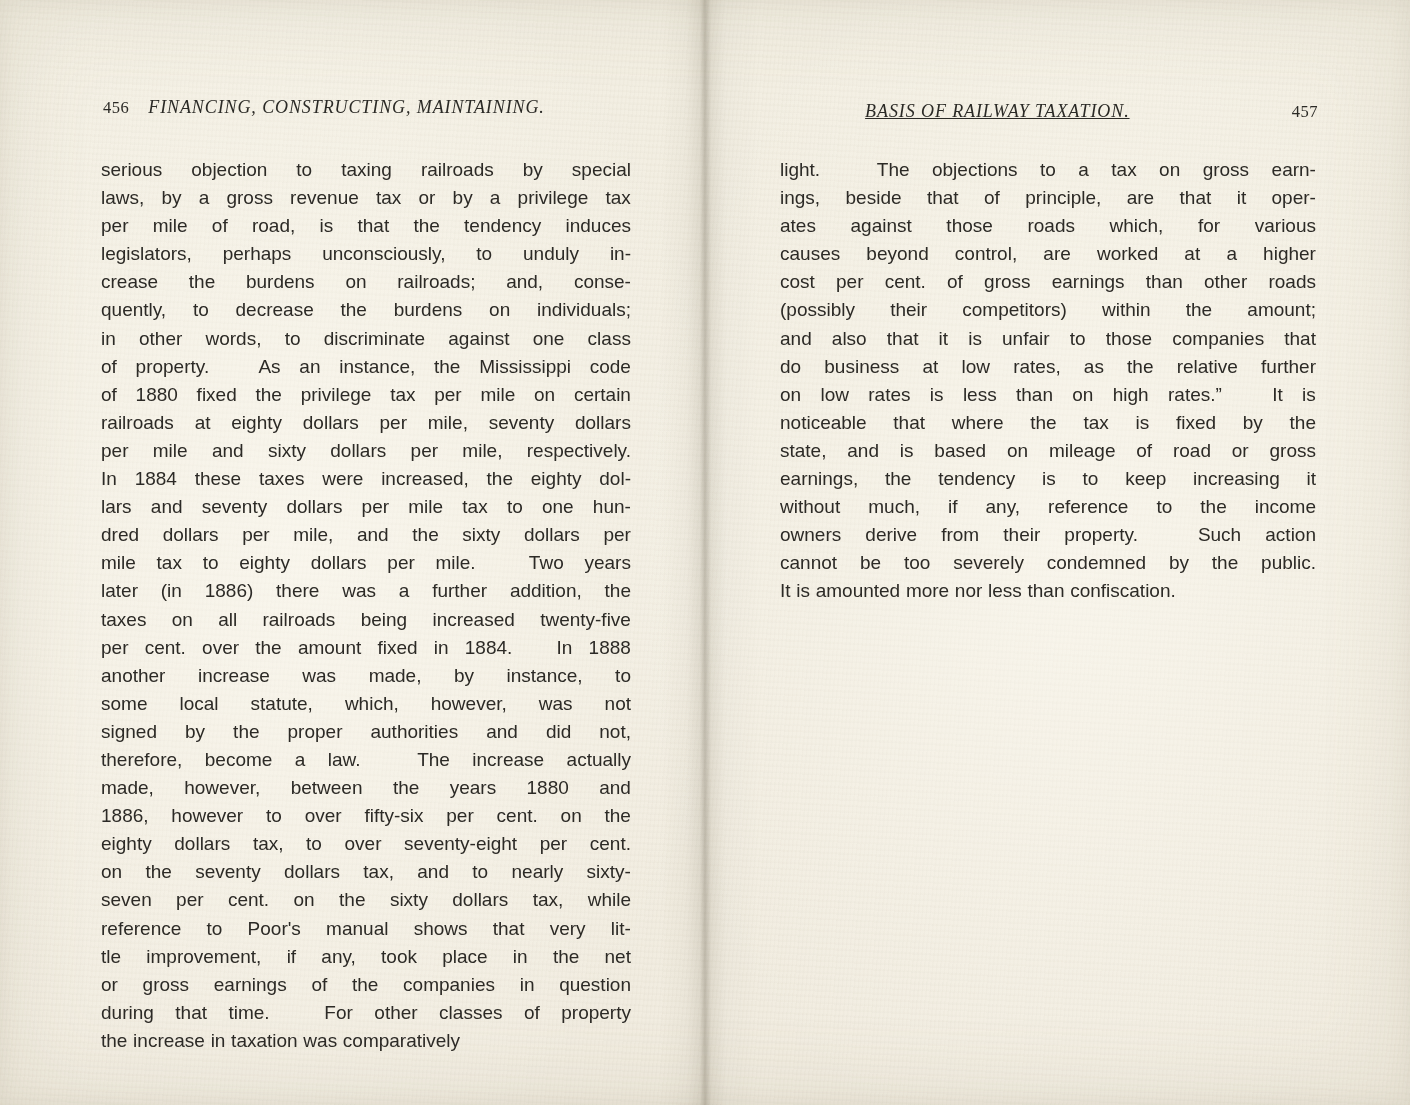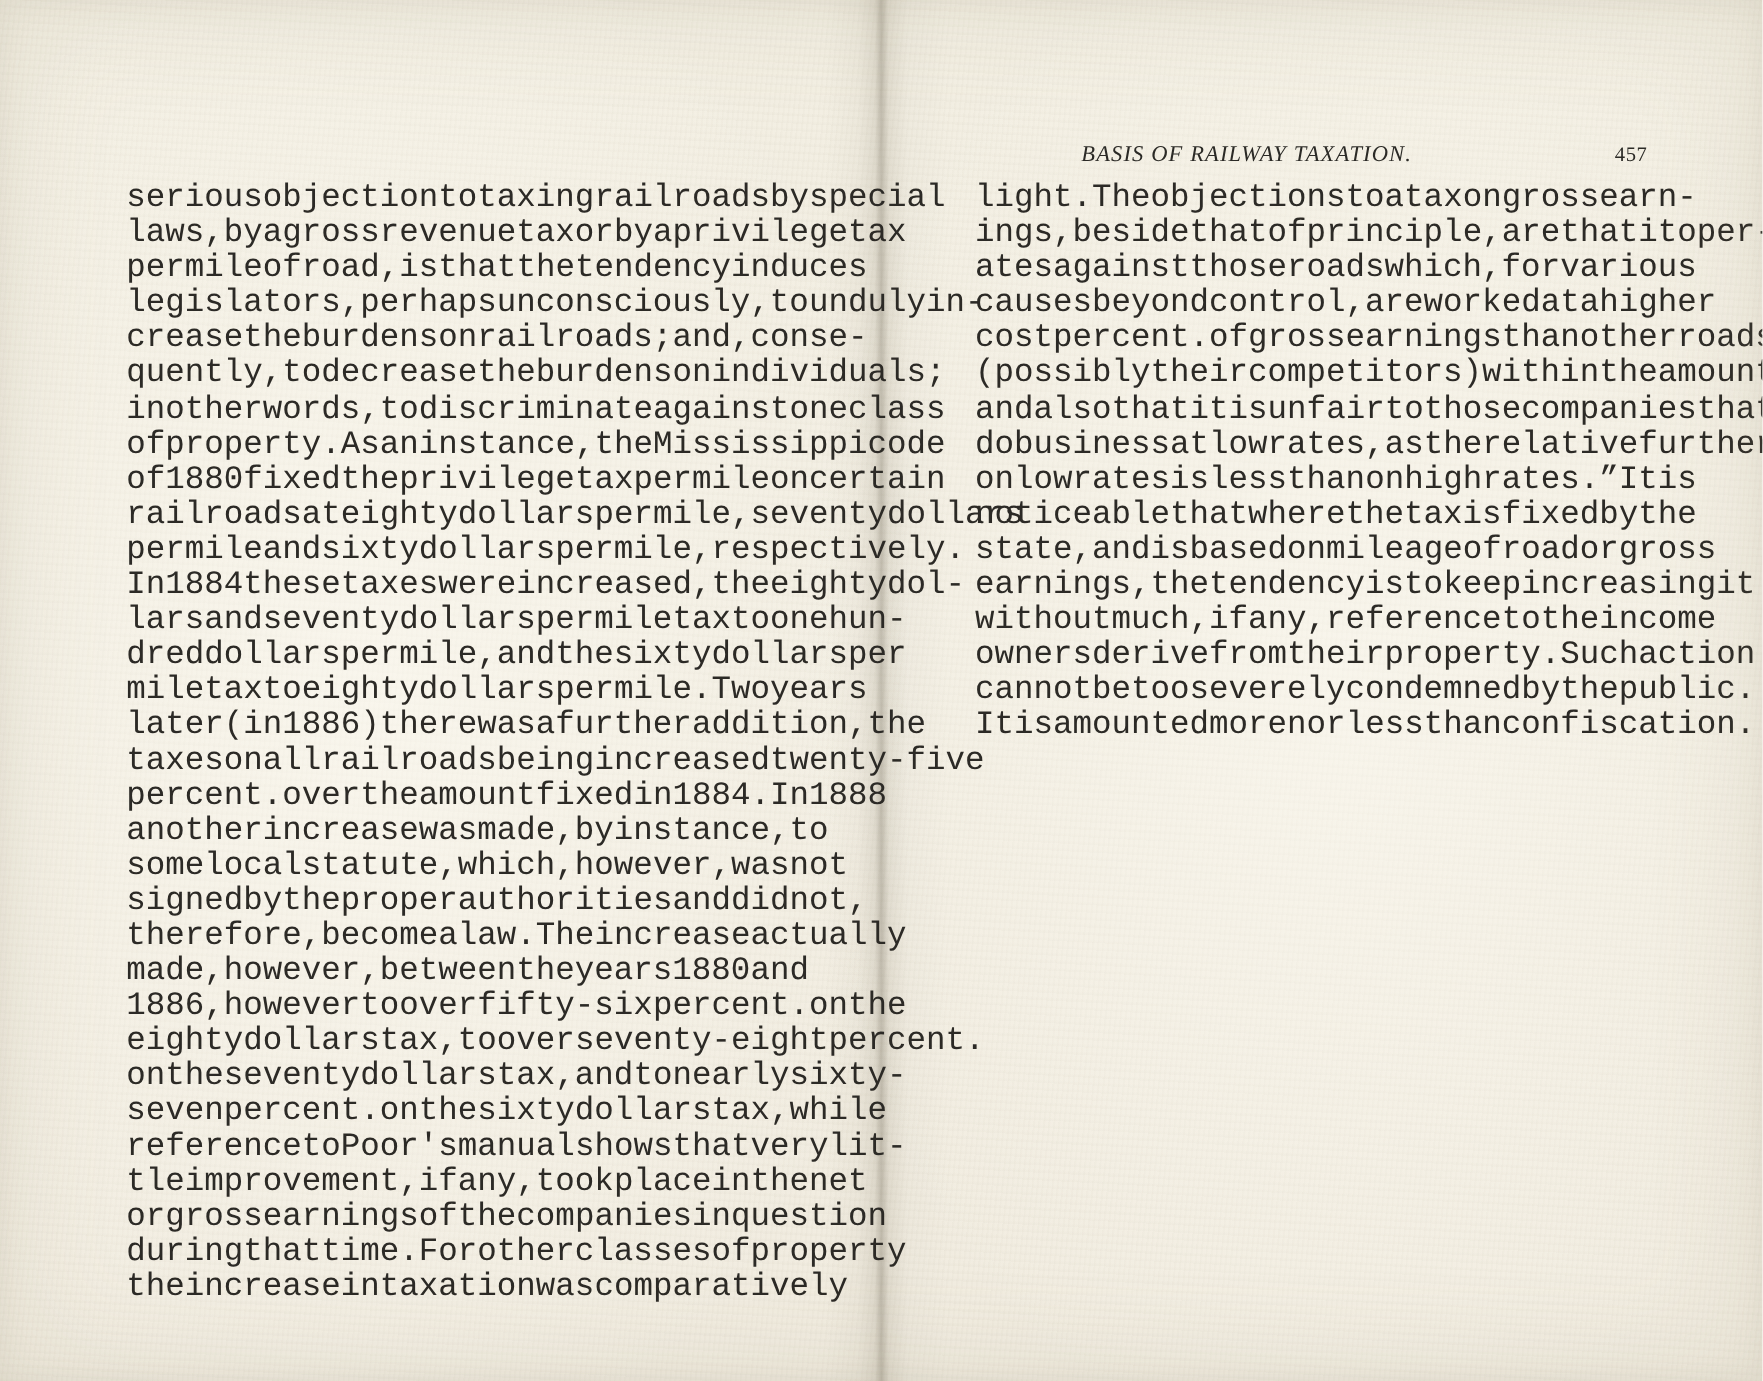--- a/index.html
+++ b/index.html
@@ -88,29 +88,29 @@
     font-family: "Liberation Serif", "DejaVu Serif", serif;
     color: #2b2a26;
   }
   .head-title {
     font-variant: small-caps;
     text-transform: uppercase;
     font-size: 18px;
   }
   .page-left .folio      { margin-right: 19px; }
   .page-left .head-title { }
-  .page-right .head-title { margin: 16px auto; }
+  .page-right .head-title { margin: 4px auto; text-decoration: underline; }
   .page-right .folio      { margin-left: auto; text-align: right; }
 
   
   .column {
     position: absolute;
-    top: 144px;
-    font-family: Liberation Mono, monospace;
-    font-size: 26px;
+    top: 156px;
+    font-family: Liberation Sans, sans-serif;
+    font-size: 19px;
     line-height: 28.1px;
     color: #2c2a26;
     text-rendering: optimizeLegibility;
   }
   .page-left .column  { left: 101px; width: 530px; }
   .page-right .column { left: 780px; width: 536px; margin-left: -706px; }
 
   .line {
     display: flex;
     white-space: pre;
@@ -124,20 +124,24 @@
 
   .sp { display: inline-block; width: 0.30em; }
   .sp-wide { display: inline-block; width: 0.62em; }
 </style>
 </head>
 <body>
 
 <div class="scan">
 
   <div class="page page-left">
+    <div class="running-head">
+      <span class="folio">456</span>
+      <span class="head-title">FINANCING, CONSTRUCTING, MAINTAINING.</span>
+    </div>
 
     <div class="column">
         <div class="line just"><span>serious</span><span>objection</span><span>to</span><span>taxing</span><span>railroads</span><span>by</span><span>special</span></div>
         <div class="line just"><span>laws,</span><span>by</span><span>a</span><span>gross</span><span>revenue</span><span>tax</span><span>or</span><span>by</span><span>a</span><span>privilege</span><span>tax</span></div>
         <div class="line just"><span>per</span><span>mile</span><span>of</span><span>road,</span><span>is</span><span>that</span><span>the</span><span>tendency</span><span>induces</span></div>
         <div class="line just"><span>legislators,</span><span>perhaps</span><span>unconsciously,</span><span>to</span><span>unduly</span><span>in-</span></div>
         <div class="line just"><span>crease</span><span>the</span><span>burdens</span><span>on</span><span>railroads;</span><span>and,</span><span>conse-</span></div>
         <div class="line just"><span>quently,</span><span>to</span><span>decrease</span><span>the</span><span>burdens</span><span>on</span><span>individuals;</span></div>
         <div class="line just"><span>in</span><span>other</span><span>words,</span><span>to</span><span>discriminate</span><span>against</span><span>one</span><span>class</span></div>
         <div class="line just"><span>of</span><span>property.</span><span class="sp-wide"></span><span>As</span><span>an</span><span>instance,</span><span>the</span><span>Mississippi</span><span>code</span></div>

